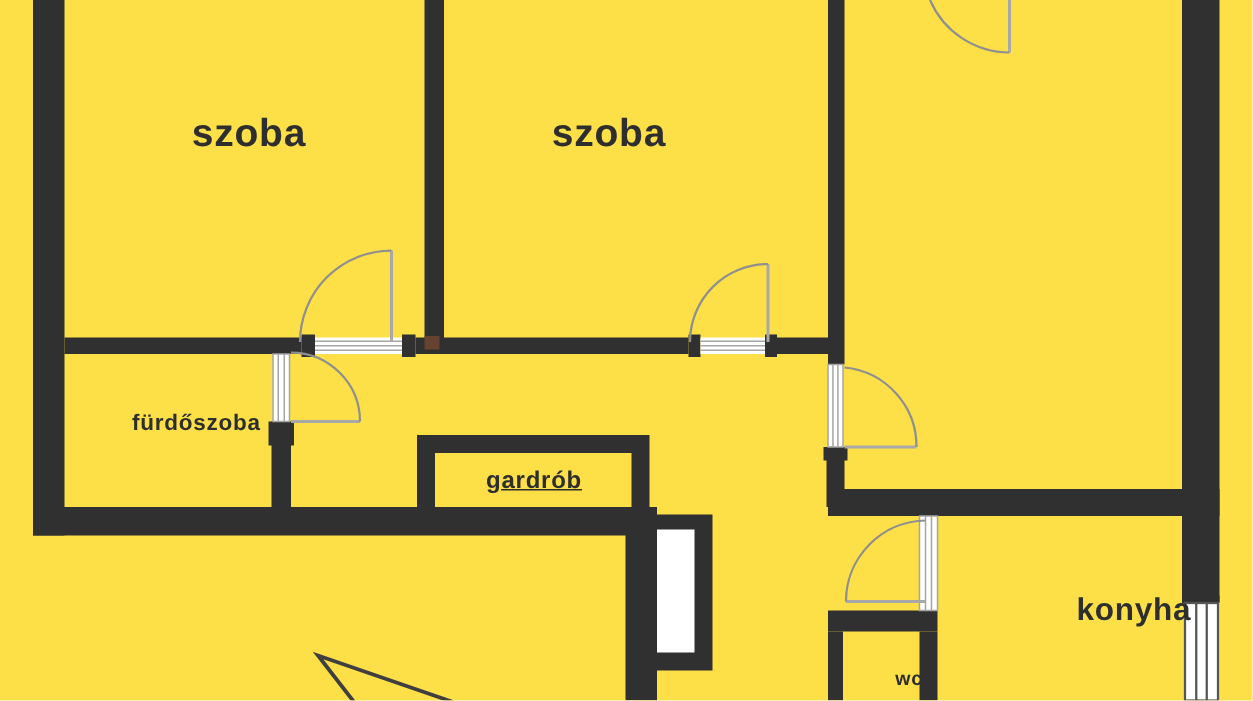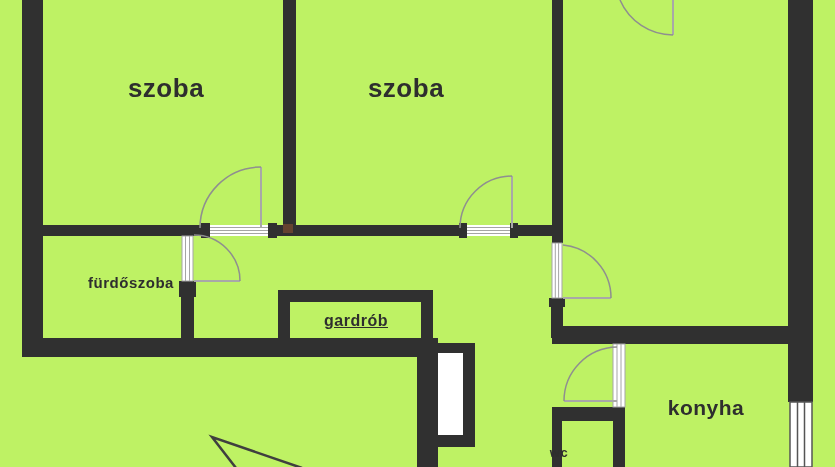--- a/index.html
+++ b/index.html
@@ -1,19 +1,19 @@
 <!DOCTYPE html>
 <html><head>
 <meta charset="utf-8">
 <style>
   html,body { margin:0; padding:0; background:#fff; }
   #plan {
     position:relative;
     width:835px; height:467px;
-    background:#bef264;
+    background:#fde047;
     overflow:hidden;
     font-family:"Liberation Sans", sans-serif;
   }
   #plan svg { position:absolute; left:0; top:0; }
   .label {
     position:absolute;
     transform:translate(-50%,-50%);
     font-weight:bold;
     color:#2e2e2e;
     letter-spacing:0.5px;
@@ -126,16 +126,16 @@
       <path d="M797.5 402 V467 M804.5 402 V467" stroke="#555555" stroke-width="1.5" fill="none"></path>
     </g>
 
     <path d="M302 468 L212 437 L236 468" stroke="#3f3f3f" stroke-width="2.5" fill="none" stroke-linejoin="miter"></path>
   </svg>
 
   <div class="label" style="left:166px; top:88px;  font-size:26px;">szoba</div>
   <div class="label" style="left:406px; top:88px;  font-size:26px;">szoba</div>
   <div class="label" style="left:120px; top:282px; font-size:15px;margin-left:11px;">fürdőszoba</div>
   <div class="label" style="left:356px; top:321px; font-size:16px;text-decoration:underline;">gardrób</div>
-  <div class="label" style="left:706px; top:407px; font-size:21px;text-align:center;">konyha</div>
-  <div class="label" style="left:559px; top:452px; font-size:13px;">wc</div>
+  <div class="label" style="left:756px; top:407px; font-size:21px;text-align:center;">konyha</div>
+  <div class="label" style="left:606px; top:452px; font-size:13px;">wc</div>
 
 </div>
 
 </body></html>

